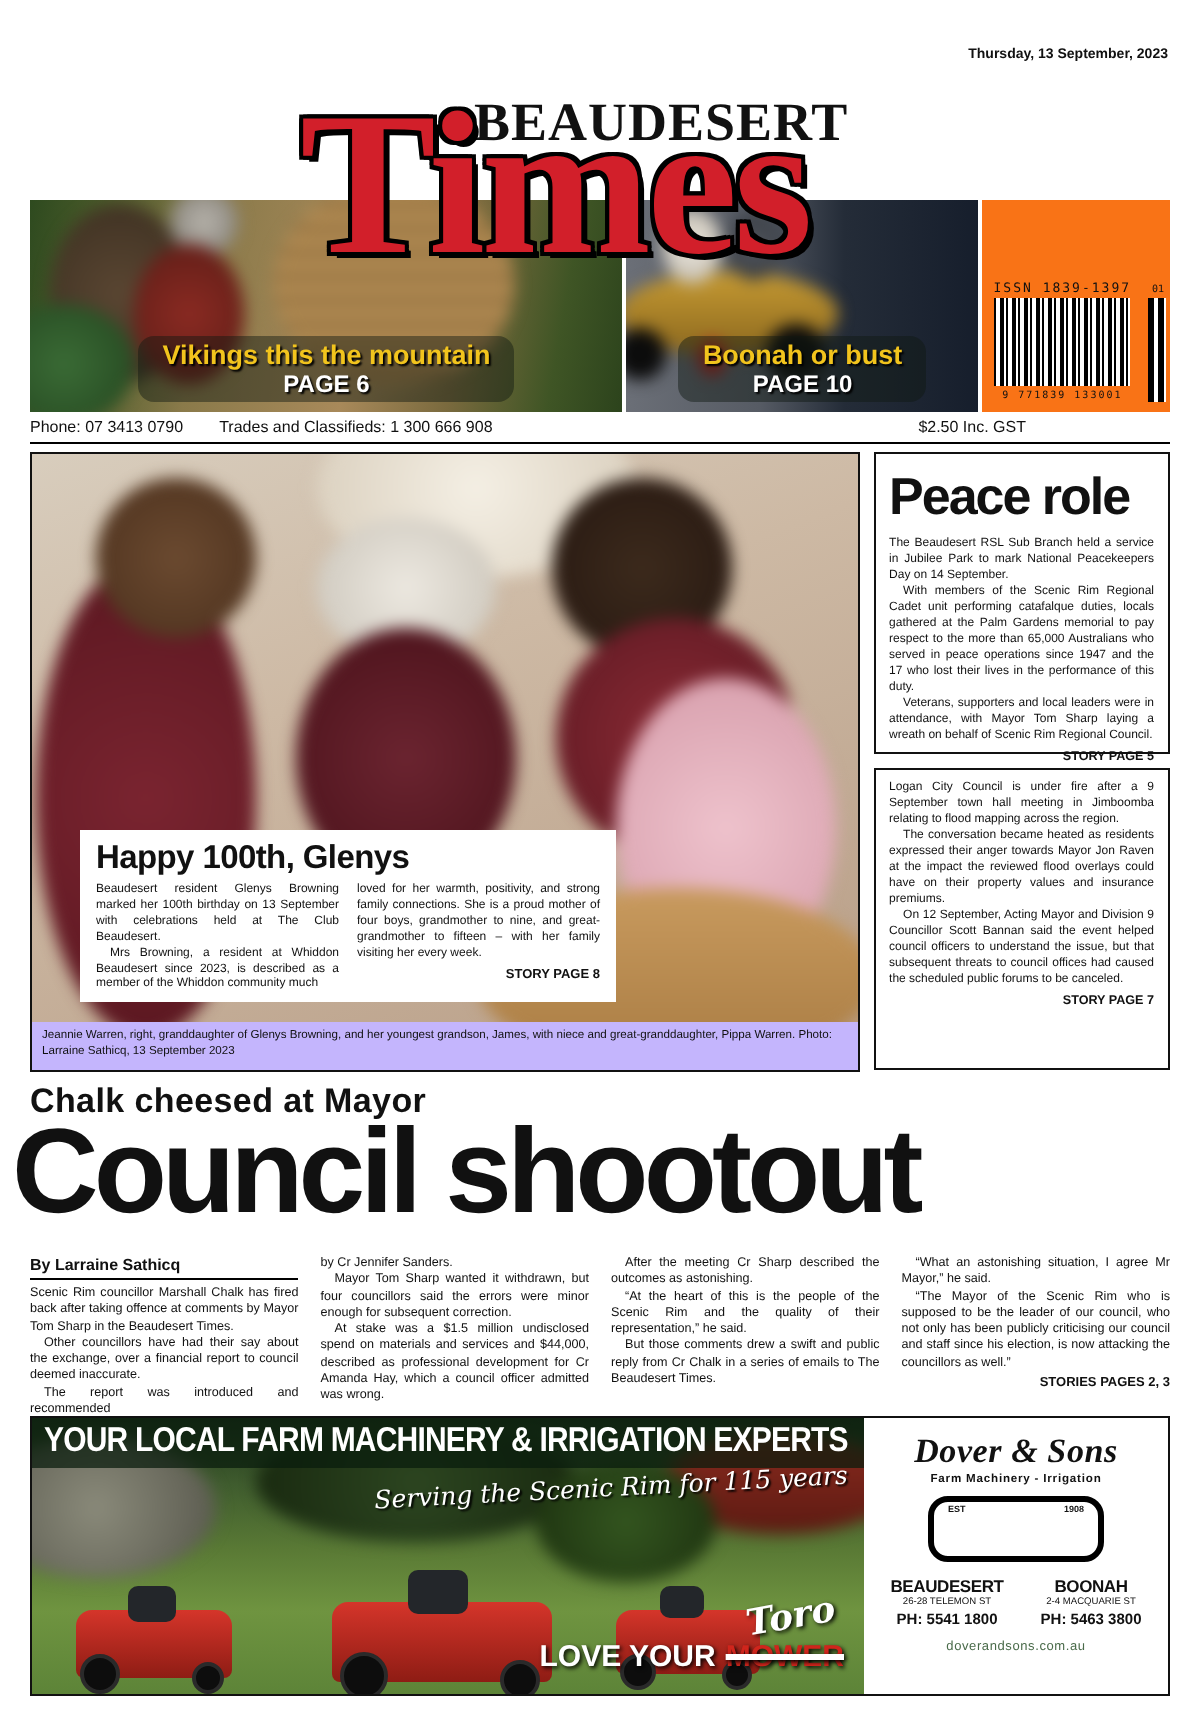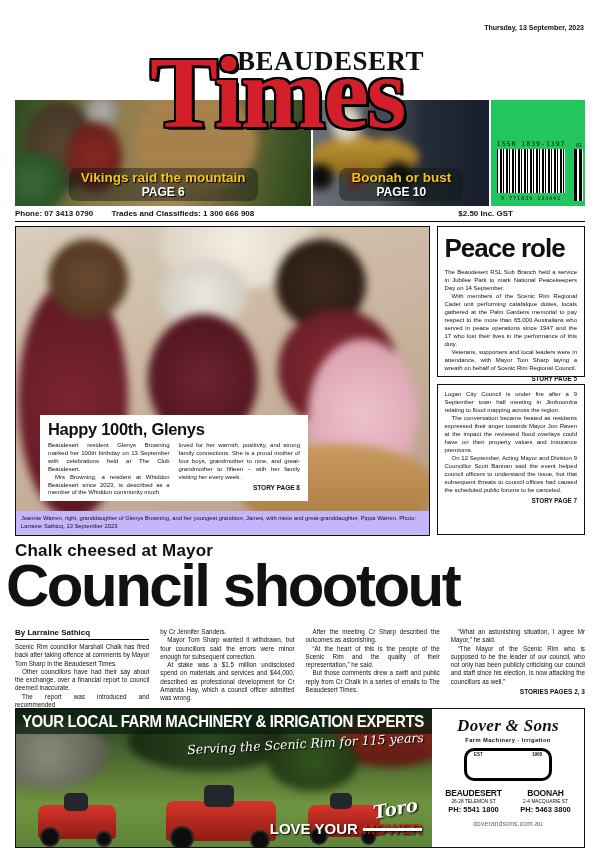--- a/index.html
+++ b/index.html
@@ -30,29 +30,29 @@
   .car1{left:4px;top:44px;width:110px;height:42px;border-radius:10px;background:linear-gradient(#c69a32,#8a671e);}
   .car2{left:2px;top:72px;width:26px;height:26px;background:#0c0c0c;}
   .car3{left:78px;top:70px;width:30px;height:30px;background:#0c0c0c;}
   .car4{left:26px;top:12px;width:30px;height:38px;background:radial-gradient(circle,#ece7dd,#b8b2a6);}
   .car5{left:58px;top:14px;width:28px;height:34px;background:radial-gradient(circle,#555a62,#2e3238);}
   .car6{left:44px;top:78px;width:14px;height:18px;border-radius:3px;background:#a8201a;}
   .teaser{position:absolute;bottom:5px;left:0;right:0;text-align:center;z-index:3;}
   .teaser .band{display:inline-block;background:rgba(15,25,18,0.45);border-radius:8px;padding:2px 12px;}
   .teaser .t-title{font-size:13.5px;font-weight:bold;color:#f2c41d;text-shadow:1px 1px 1px #000;white-space:nowrap;}
   .teaser .t-page{font-size:12px;font-weight:bold;color:#fff;text-shadow:1px 1px 1px #000;}
-  .bc-area{width:94px;height:106px;position:relative;background:#22c55e;}
+  .bc-area{width:94px;height:106px;position:relative;background:#f97316;}
   .bc-issn{position:absolute;top:40px;left:0;width:80px;text-align:center;font-family:"DejaVu Sans Mono",monospace;font-size:6.5px;letter-spacing:1px;}
   .bc-bars{position:absolute;top:49px;left:6px;width:68px;height:44px;background:repeating-linear-gradient(90deg,#000 0 1px,#fff 1px 3px,#000 3px 5px,#fff 5px 6px);}
   .bc-num{position:absolute;top:95px;left:0;width:80px;text-align:center;font-family:"DejaVu Sans Mono",monospace;font-size:5px;letter-spacing:1px;}
   .bc-supp{position:absolute;top:42px;right:0;width:12px;text-align:center;font-family:"DejaVu Sans Mono",monospace;font-size:5px;}
   .bc-supp-bars{position:absolute;top:49px;right:2px;width:9px;height:52px;background:repeating-linear-gradient(90deg,#000 0 3px,#fff 3px 5px);}
 
   
-  .infoline{position:absolute;top:209px;left:15px;width:570px;font-size:8px;font-weight:bold;}
+  .infoline{position:absolute;top:209px;left:15px;width:570px;font-size:8px;font-weight:normal;}
   .infoline .left span{margin-right:16px;}
   .infoline .price{position:absolute;right:72px;top:0;}
   .rule{position:absolute;top:221px;left:15px;width:570px;border-top:1px solid #000;}
 
   
   .main{position:absolute;top:226px;left:15px;width:570px;display:flex;gap:7px;}
   .lead-block{width:414px;border:1px solid #111;background:#c4b5fd;}
   .lead-photo{position:relative;width:100%;height:284px;overflow:hidden;background:linear-gradient(160deg,#d8cdbd,#cdb9a4 40%,#b99f88);}
   .lp1{left:150px;top:-20px;width:160px;height:90px;background:radial-gradient(circle,#f4efe4,#d8cdbb);}
   .lp2{left:10px;top:60px;width:110px;height:240px;border-radius:40px;background:radial-gradient(circle,#7a2430,#58161f);}
@@ -136,21 +136,21 @@
     <div class="photo ph-vikings">
       <div class="blobs">
         <div class="vk1"></div>
           <div class="vk2"></div>
           <div class="vk3"></div>
           <div class="vk4"></div>
           <div class="vk5"></div>
       </div>
       <div class="teaser">
         <div class="band">
-          <div class="t-title">Vikings raid the mountain</div>
+          <div class="t-title">Vikings this the mountain</div>
           <div class="t-page">PAGE 6</div>
         </div>
       </div>
     </div>
     <div class="photo ph-car">
       <div class="blobs">
         <div class="car1"></div>
           <div class="car2"></div>
           <div class="car3"></div>
           <div class="car4"></div>

